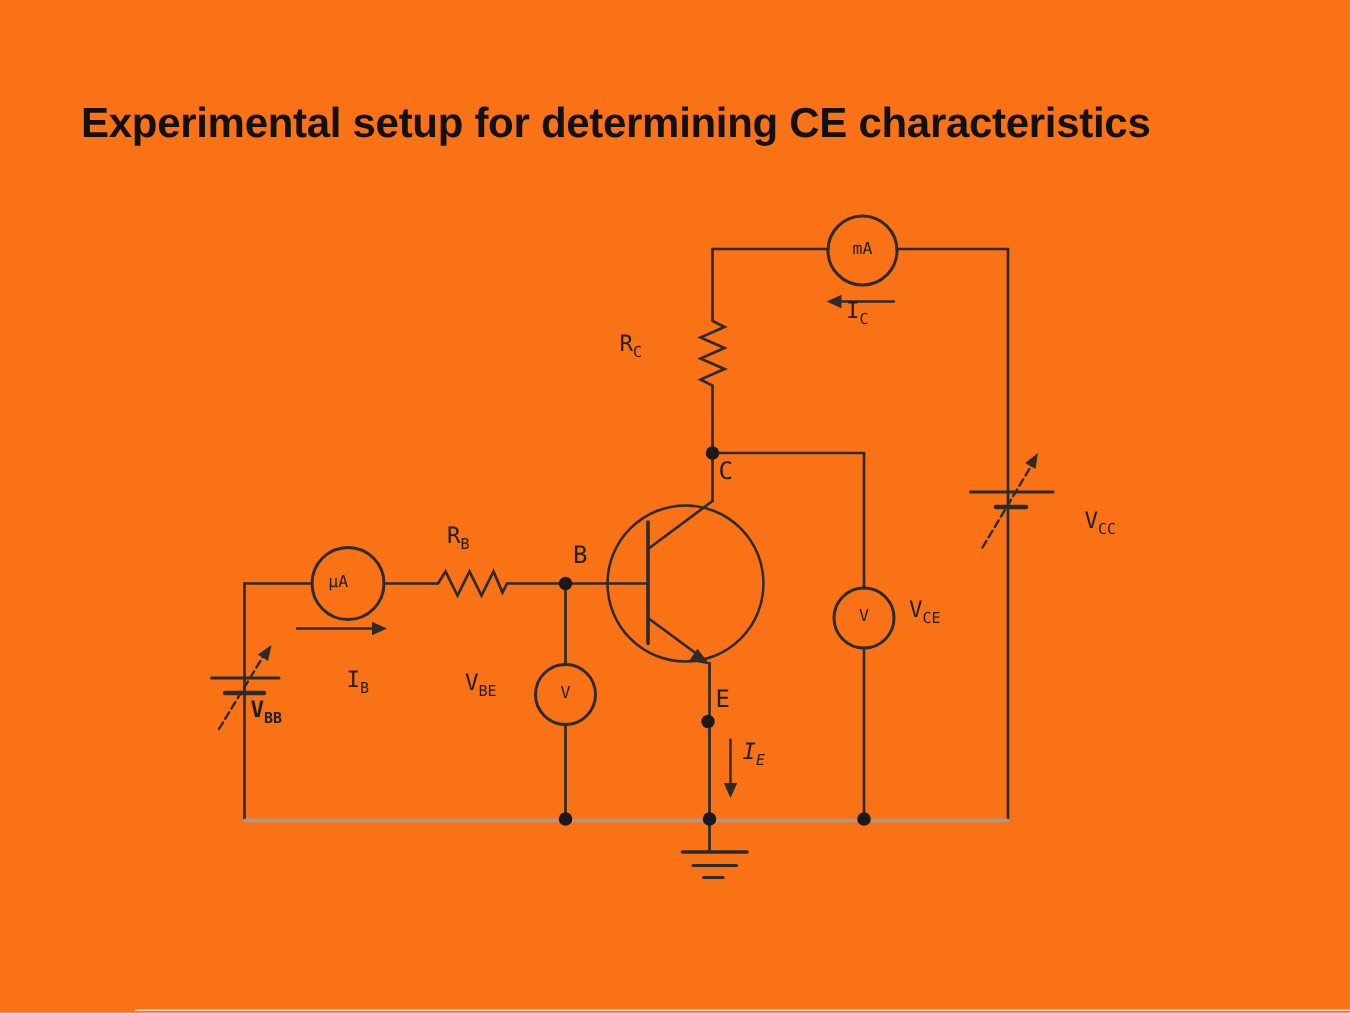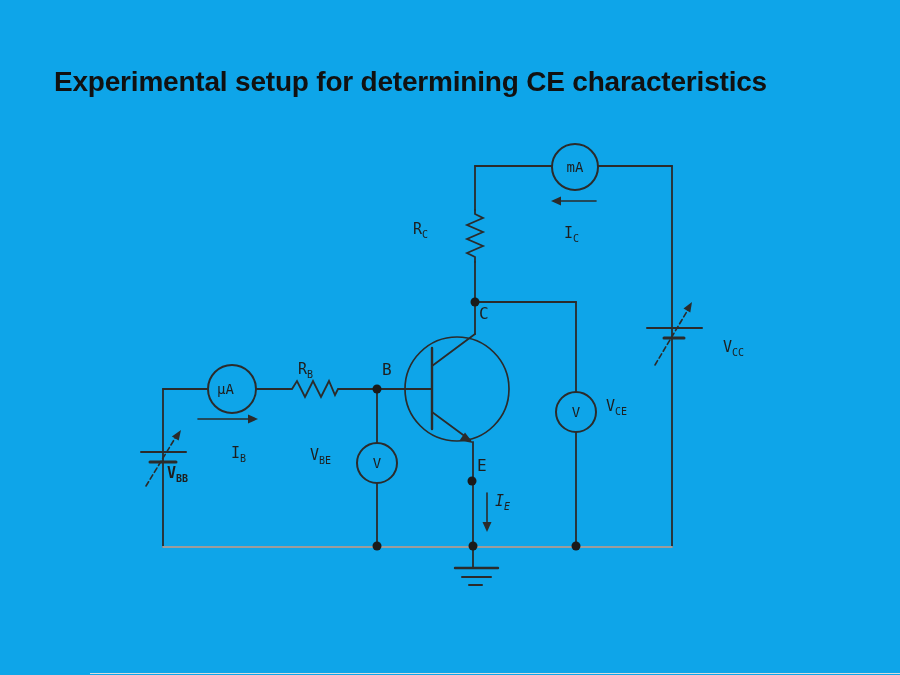--- a/index.html
+++ b/index.html
@@ -3,21 +3,21 @@
 <meta charset="utf-8">
 <style>
   * { margin:0; padding:0; box-sizing:border-box; }
   html,body { width:900px; height:675px; }
   body {
     background:#ffffff;
     font-family:"Liberation Sans", sans-serif;
     position:relative;
     overflow:hidden;
   }
-  .slide { position:absolute; inset:0; background:#0ea5e9; }
+  .slide { position:absolute; inset:0; background:#f97316; }
   .slide-title {
     position:absolute;
     left:54px; top:66px;
     font-size:28px;
     font-weight:600;
     letter-spacing:-0.2px;
     color:#111;
     font-family:"Liberation Sans", sans-serif;
     white-space:nowrap;
   }
@@ -29,21 +29,21 @@
     color:#1e1e1e;
     white-space:nowrap;
     line-height:1.1;
   }
   .clabel sub { font-size:10px; vertical-align:-4px; }
   .terminal { font-size:16px; }
   .meter-label {
     position:absolute;
     text-align:center;
     font-family:"DejaVu Sans Mono","Liberation Mono",monospace;
-    font-size:14px;
+    font-size:11px;
     color:#1e1e1e;
     line-height:1;
   }
   .slide-bottom-edge {
     position:absolute; left:90px; right:0; bottom:1px; height:1px;
     background:#dcdcdc;
   }
 </style>
 </head>
 <body>
@@ -148,23 +148,23 @@
       </g>
     </g>
   </svg>
 
   <div class="meter-label" style="left:552px;top:160px;width:46px;">mA</div>
   <div class="meter-label" style="left:209px;top:382px;width:33px;">µA</div>
   <div class="meter-label" style="left:561px;top:405px;width:30px;">V</div>
   <div class="meter-label" style="left:362px;top:456px;width:30px;">V</div>
 
   <div class="clabel" style="left:413px;top:221px;"><span>R</span><sub>C</sub></div>
-  <div class="clabel" style="left:298px;top:361px;"><span>R</span><sub>B</sub></div>
+  <div class="clabel" style="left:298px;top:349px;"><span>R</span><sub>B</sub></div>
 
-  <div class="clabel" style="left:564px;top:225px;"><span>I</span><sub>C</sub></div>
+  <div class="clabel" style="left:564px;top:199px;"><span>I</span><sub>C</sub></div>
   <div class="clabel" style="left:231px;top:445px;text-align:center;"><span>I</span><sub>B</sub></div>
   <div class="clabel" style="left:495px;top:493px;font-style:italic;"><span>I</span><sub>E</sub></div>
 
   <div class="clabel" style="left:167px;top:465px;font-weight:bold;"><span>V</span><sub>BB</sub></div>
   <div class="clabel" style="left:684px;top:339px;margin-left:39px;"><span>V</span><sub>CC</sub></div>
 
   <div class="clabel" style="left:310px;top:447px;"><span>V</span><sub>BE</sub></div>
   <div class="clabel" style="left:606px;top:398px;"><span>V</span><sub>CE</sub></div>
 
   <div class="clabel terminal" style="left:382px;top:361px;">B</div>

